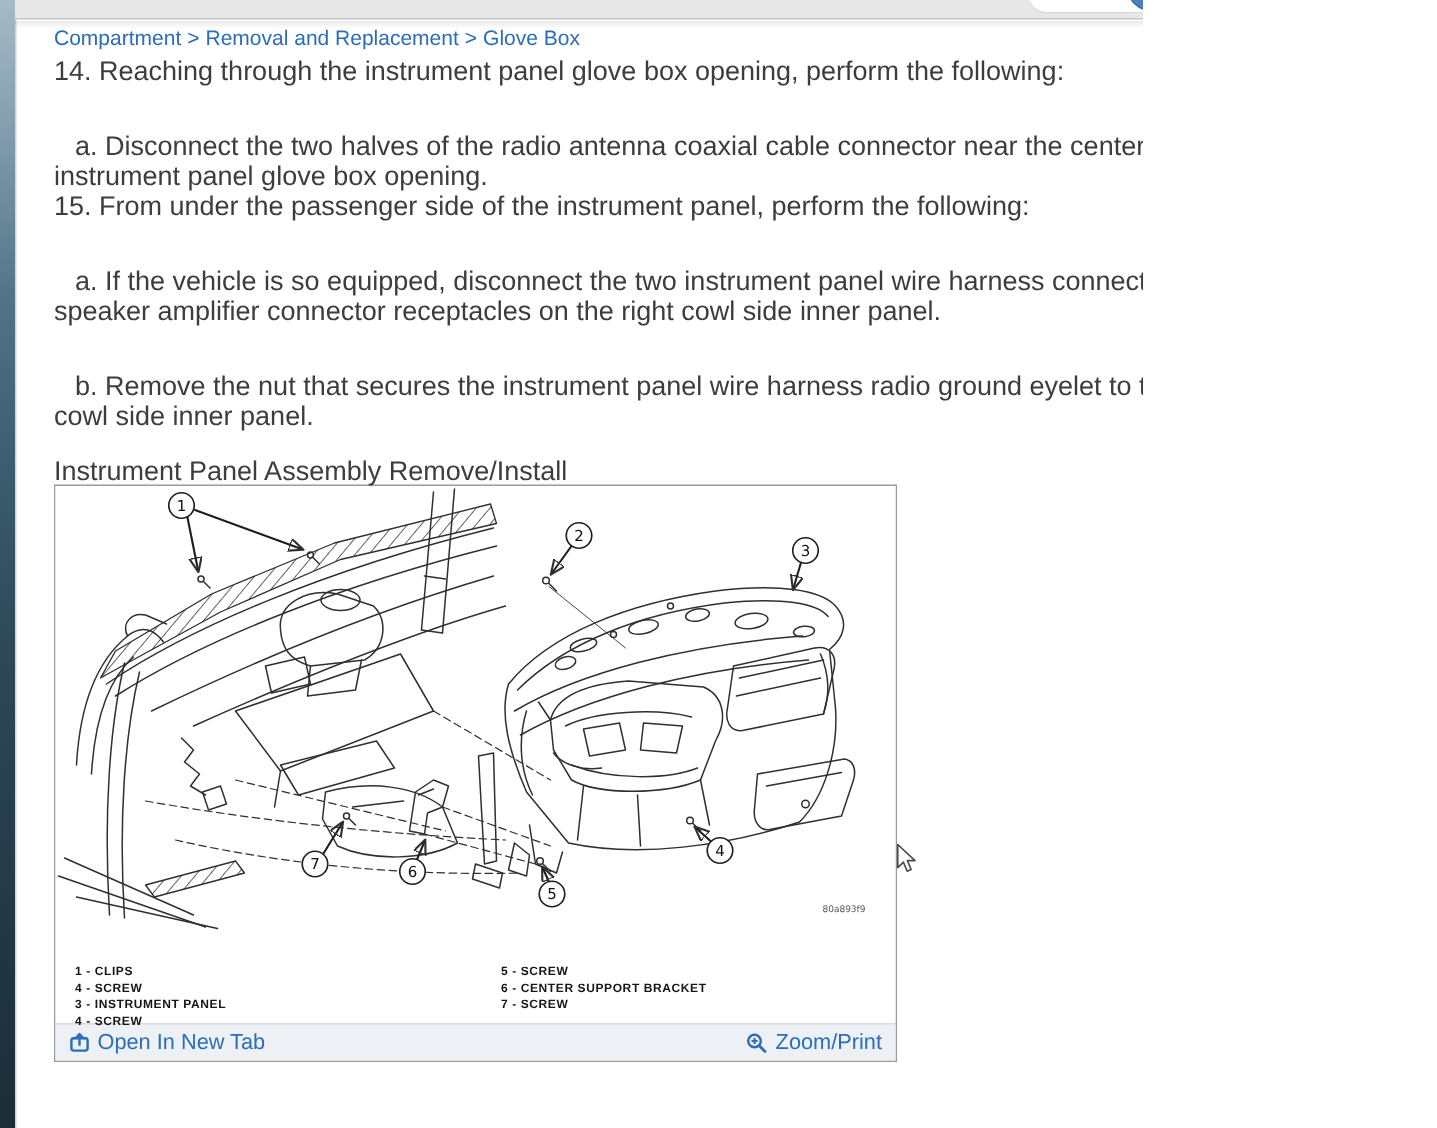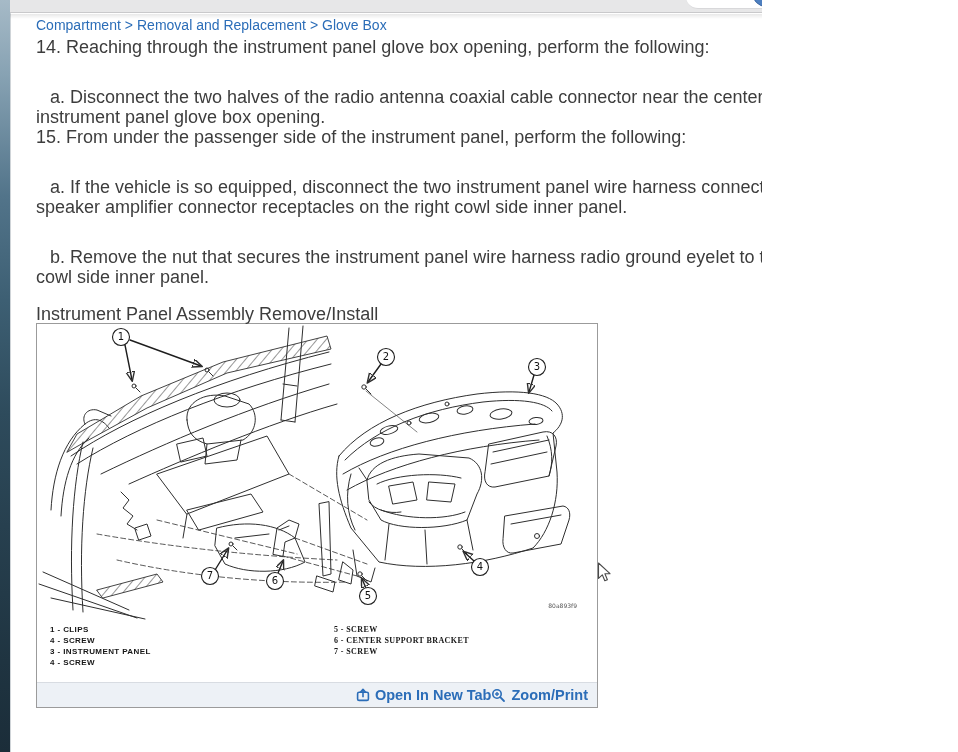--- a/index.html
+++ b/index.html
@@ -48,26 +48,26 @@
   svg.diagram path, svg.diagram line, svg.diagram ellipse, svg.diagram circle, svg.diagram polyline
     { fill:none; stroke:#2f2f2f; stroke-width:1; stroke-linecap:round; stroke-linejoin:round; }
   svg.diagram .fillh { fill:url(#hb); stroke:#2f2f2f; stroke-width:0.9; }
   svg.diagram .dash { stroke-dasharray:5 3; stroke-width:0.8; }
   svg.diagram .thin { stroke-width:0.6; }
   svg.diagram .lead { stroke:#1e1e1e; stroke-width:1.4; marker-end:url(#ah); }
   svg.diagram .co-circle { fill:#fff; stroke:#1e1e1e; stroke-width:1.1; }
   svg.diagram text { stroke:none; fill:#111; font-family:"DejaVu Sans", sans-serif; }
   svg.diagram text.co-num { font-size:10px; }
   svg.diagram text.code { font-size:6px; fill:#555; }
-  .legend-col { position:absolute; top:300px; font-size:8px; font-weight:600;
+  .legend-col { position:absolute; top:318px; font-size:8px; font-weight:600;
     letter-spacing:0.4px; color:#161616; line-height:11px; white-space:nowrap; }
   .legend-left { left:13px; }
-  .legend-right { left:297px;font-family:Liberation Serif, serif; }
-  .figfoot { display:flex; justify-content:flex-end; align-items:center;
-    height:25px; background:#edf1f6; border-top:1px solid #d8dce2; padding:0 9px;font-weight:bold; }
+  .legend-right { left:297px; }
+  .figfoot { display:flex; justify-content:space-between; align-items:center;
+    height:25px; background:#edf1f6; border-top:1px solid #d8dce2; padding:0 9px; }
   .figlink { display:flex; align-items:center; gap:5px; color:#2b6db8; font-size:14.5px;
     text-decoration:none; cursor:pointer; }
   .figlink svg { display:block; }
 
   .cursor { position:absolute; left:597px; top:562px; }
 </style>
 </head>
 <body>
 
 <div class="screen">

